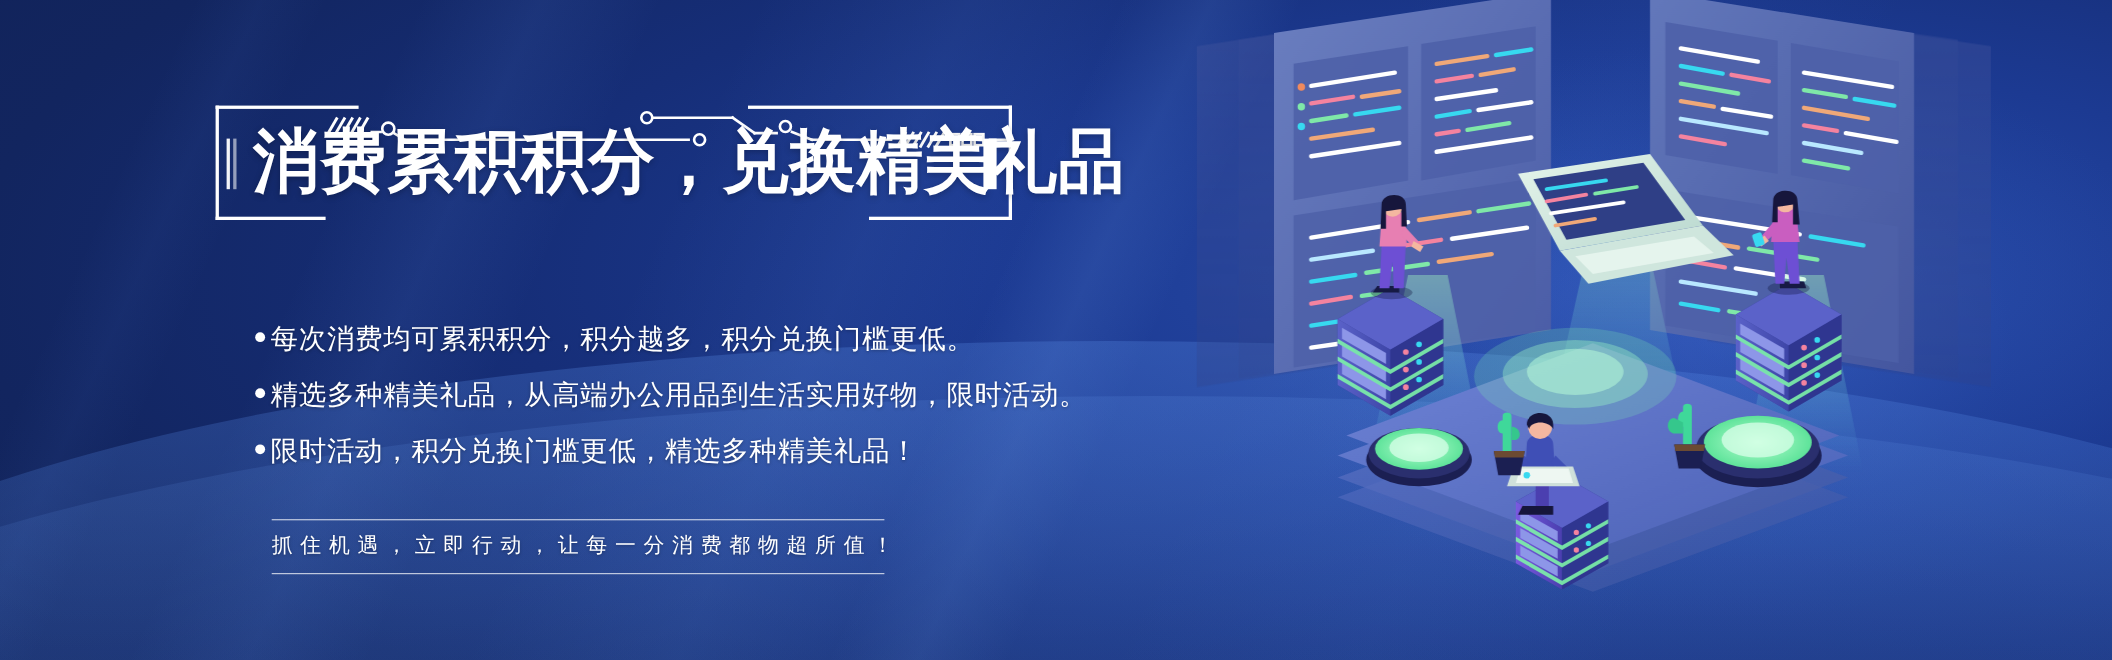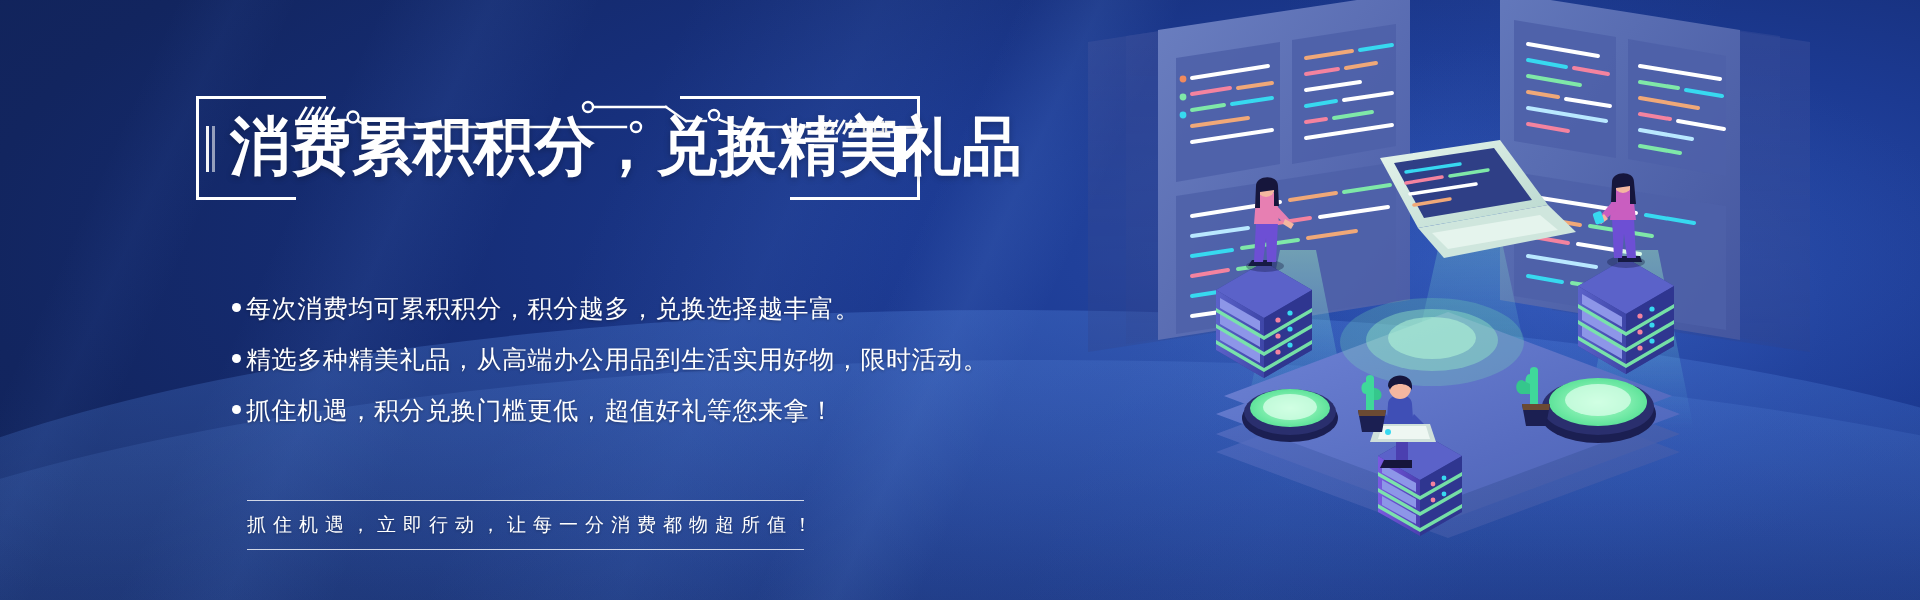--- a/index.html
+++ b/index.html
@@ -91,21 +91,21 @@
     letter-spacing:.6px; white-space:nowrap;
     text-shadow:0 1px 3px rgba(0,0,0,.32);
   }
   .bullet .dot {
     width:9px; height:9px; border-radius:50%;
     background:#ffffff; margin-right:5px; flex:0 0 auto;
     position:relative; top:-5px;
   }
 
   
-  .tagline-wrap { position:absolute; left:247px; top:500px; width:557px;font-family:Liberation Serif, serif; }
+  .tagline-wrap { position:absolute; left:247px; top:472px; width:557px;font-family:Liberation Serif, serif; }
   .tag-rule { width:100%; height:1px; background:rgba(255,255,255,.78); }
   .tagline {
     text-align:center; color:#ffffff;
     font-size:19px; line-height:48px;
     letter-spacing:7px; white-space:nowrap;
     text-shadow:0 1px 3px rgba(0,0,0,.3);
   }
 
   
   .illustration { position:absolute; right:0; top:0; width:940px; height:600px; }
@@ -469,29 +469,29 @@
         <i></i>
           <i></i>
       </div>
       <div class="title-text">消费累积积分，兑换精美礼品</div>
       <div class="endcap"></div>
     </div>
 
     <div class="bullets">
       <div class="bullet">
         <span class="dot"></span>
-        <span>每次消费均可累积积分，积分越多，兑换选择越丰富。</span>
+        <span>每次消费均可累积积分，积分越多，积分兑换门槛更低。</span>
       </div>
       <div class="bullet">
         <span class="dot"></span>
         <span>精选多种精美礼品，从高端办公用品到生活实用好物，限时活动。</span>
       </div>
       <div class="bullet">
         <span class="dot"></span>
-        <span>抓住机遇，积分兑换门槛更低，超值好礼等您来拿！</span>
+        <span>限时活动，积分兑换门槛更低，精选多种精美礼品！</span>
       </div>
     </div>
 
     <div class="tagline-wrap">
       <div class="tag-rule"></div>
       <div class="tagline">抓住机遇，立即行动，让每一分消费都物超所值！</div>
       <div class="tag-rule"></div>
     </div>
 
   </div>

